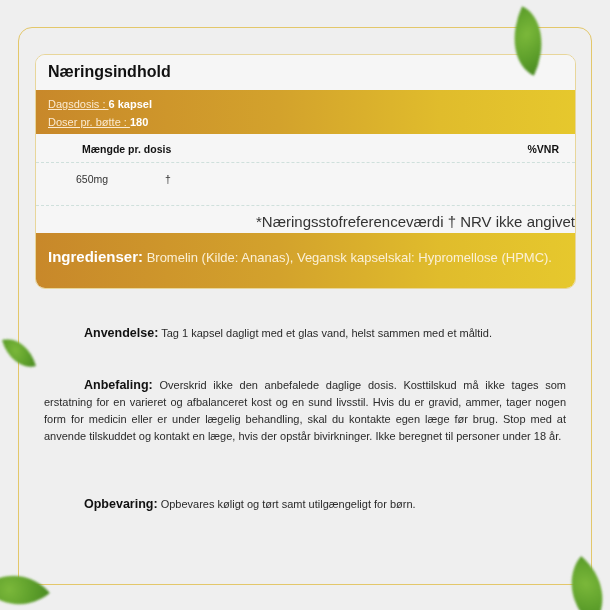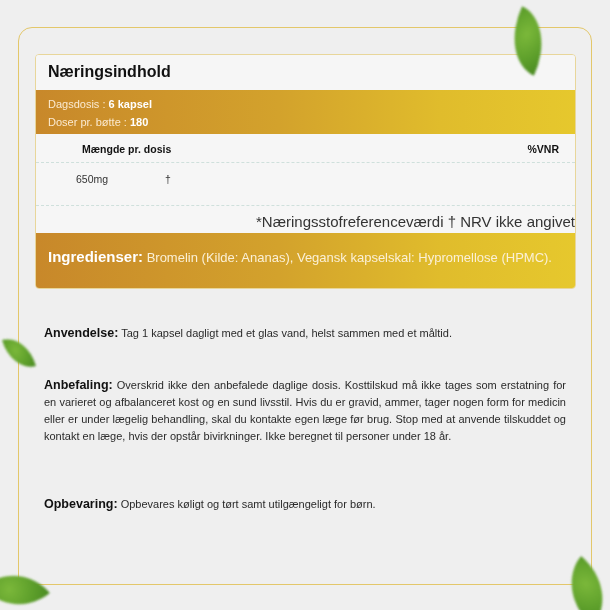--- a/index.html
+++ b/index.html
@@ -16,42 +16,42 @@
     width: 574px; height: 558px;
     border: 1.5px solid #e3c76a;
     border-radius: 14px 14px 0 0;
   }
   .card {
     position: absolute;
     left: 35px; top: 54px;
     width: 541px;
     background: #f4f4f4;
     border: 1px solid #e8d69a;
-    border-radius: 4px;
+    border-radius: 10px;
     overflow: hidden;
   }
   .card-title {
     height: 35px;
     padding: 8px 12px 0 12px;
     font-size: 16px;
     font-weight: bold;
     color: #111;
     background: #f6f6f6;
   }
   .gold-band {
     background: linear-gradient(90deg, #c8882a 0%, #d3a22c 45%, #e0bc2c 75%, #e6c82d 100%);
     color: #fff;
   }
   .dose-band {
     height: 44px;
     padding: 5px 12px 0 12px;
     font-size: 11px;
     line-height: 18px;
   }
-  .dose-band .lbl { color: #fbead0; }
+  .dose-band .lbl { color: #fbead0; text-decoration: underline; }
   .dose-band b { font-weight: bold; color: #fff; }
   .table { background: #f6f6f6; font-size: 10.5px; }
   .table-row {
     display: flex;
     align-items: flex-start;
     padding: 0 12px;
     border-bottom: 1px dashed #cfe0dc;
   }
   .table-head { height: 29px; padding-top: 9px; font-weight: bold; color: #111; }
   .table-body { height: 43px; padding-top: 8px; line-height: 16px; color: #333; }
@@ -77,21 +77,21 @@
   .ingredients b { font-size: 15px; font-weight: bold; color: #fff; }
   .section {
     position: absolute;
     left: 44px;
     width: 522px;
     font-size: 11px;
     line-height: 17px;
     color: #2a2a2a;
     text-align: justify;
   }
-  .section .head { font-weight: bold; font-size: 12.5px; color: #111; }
+  .section .head { font-weight: bold; font-size: 12.5px; color: #111; margin-left: 40px; }
   .leaf {
     position: absolute;
     background: radial-gradient(ellipse at 40% 40%, #7bb83a 0%, #5c9e2a 60%, #4a8a22 100%);
     border-radius: 0 100% 0 100%;
     filter: blur(1.2px);
   }
 </style>
 </head>
 <body>
 

